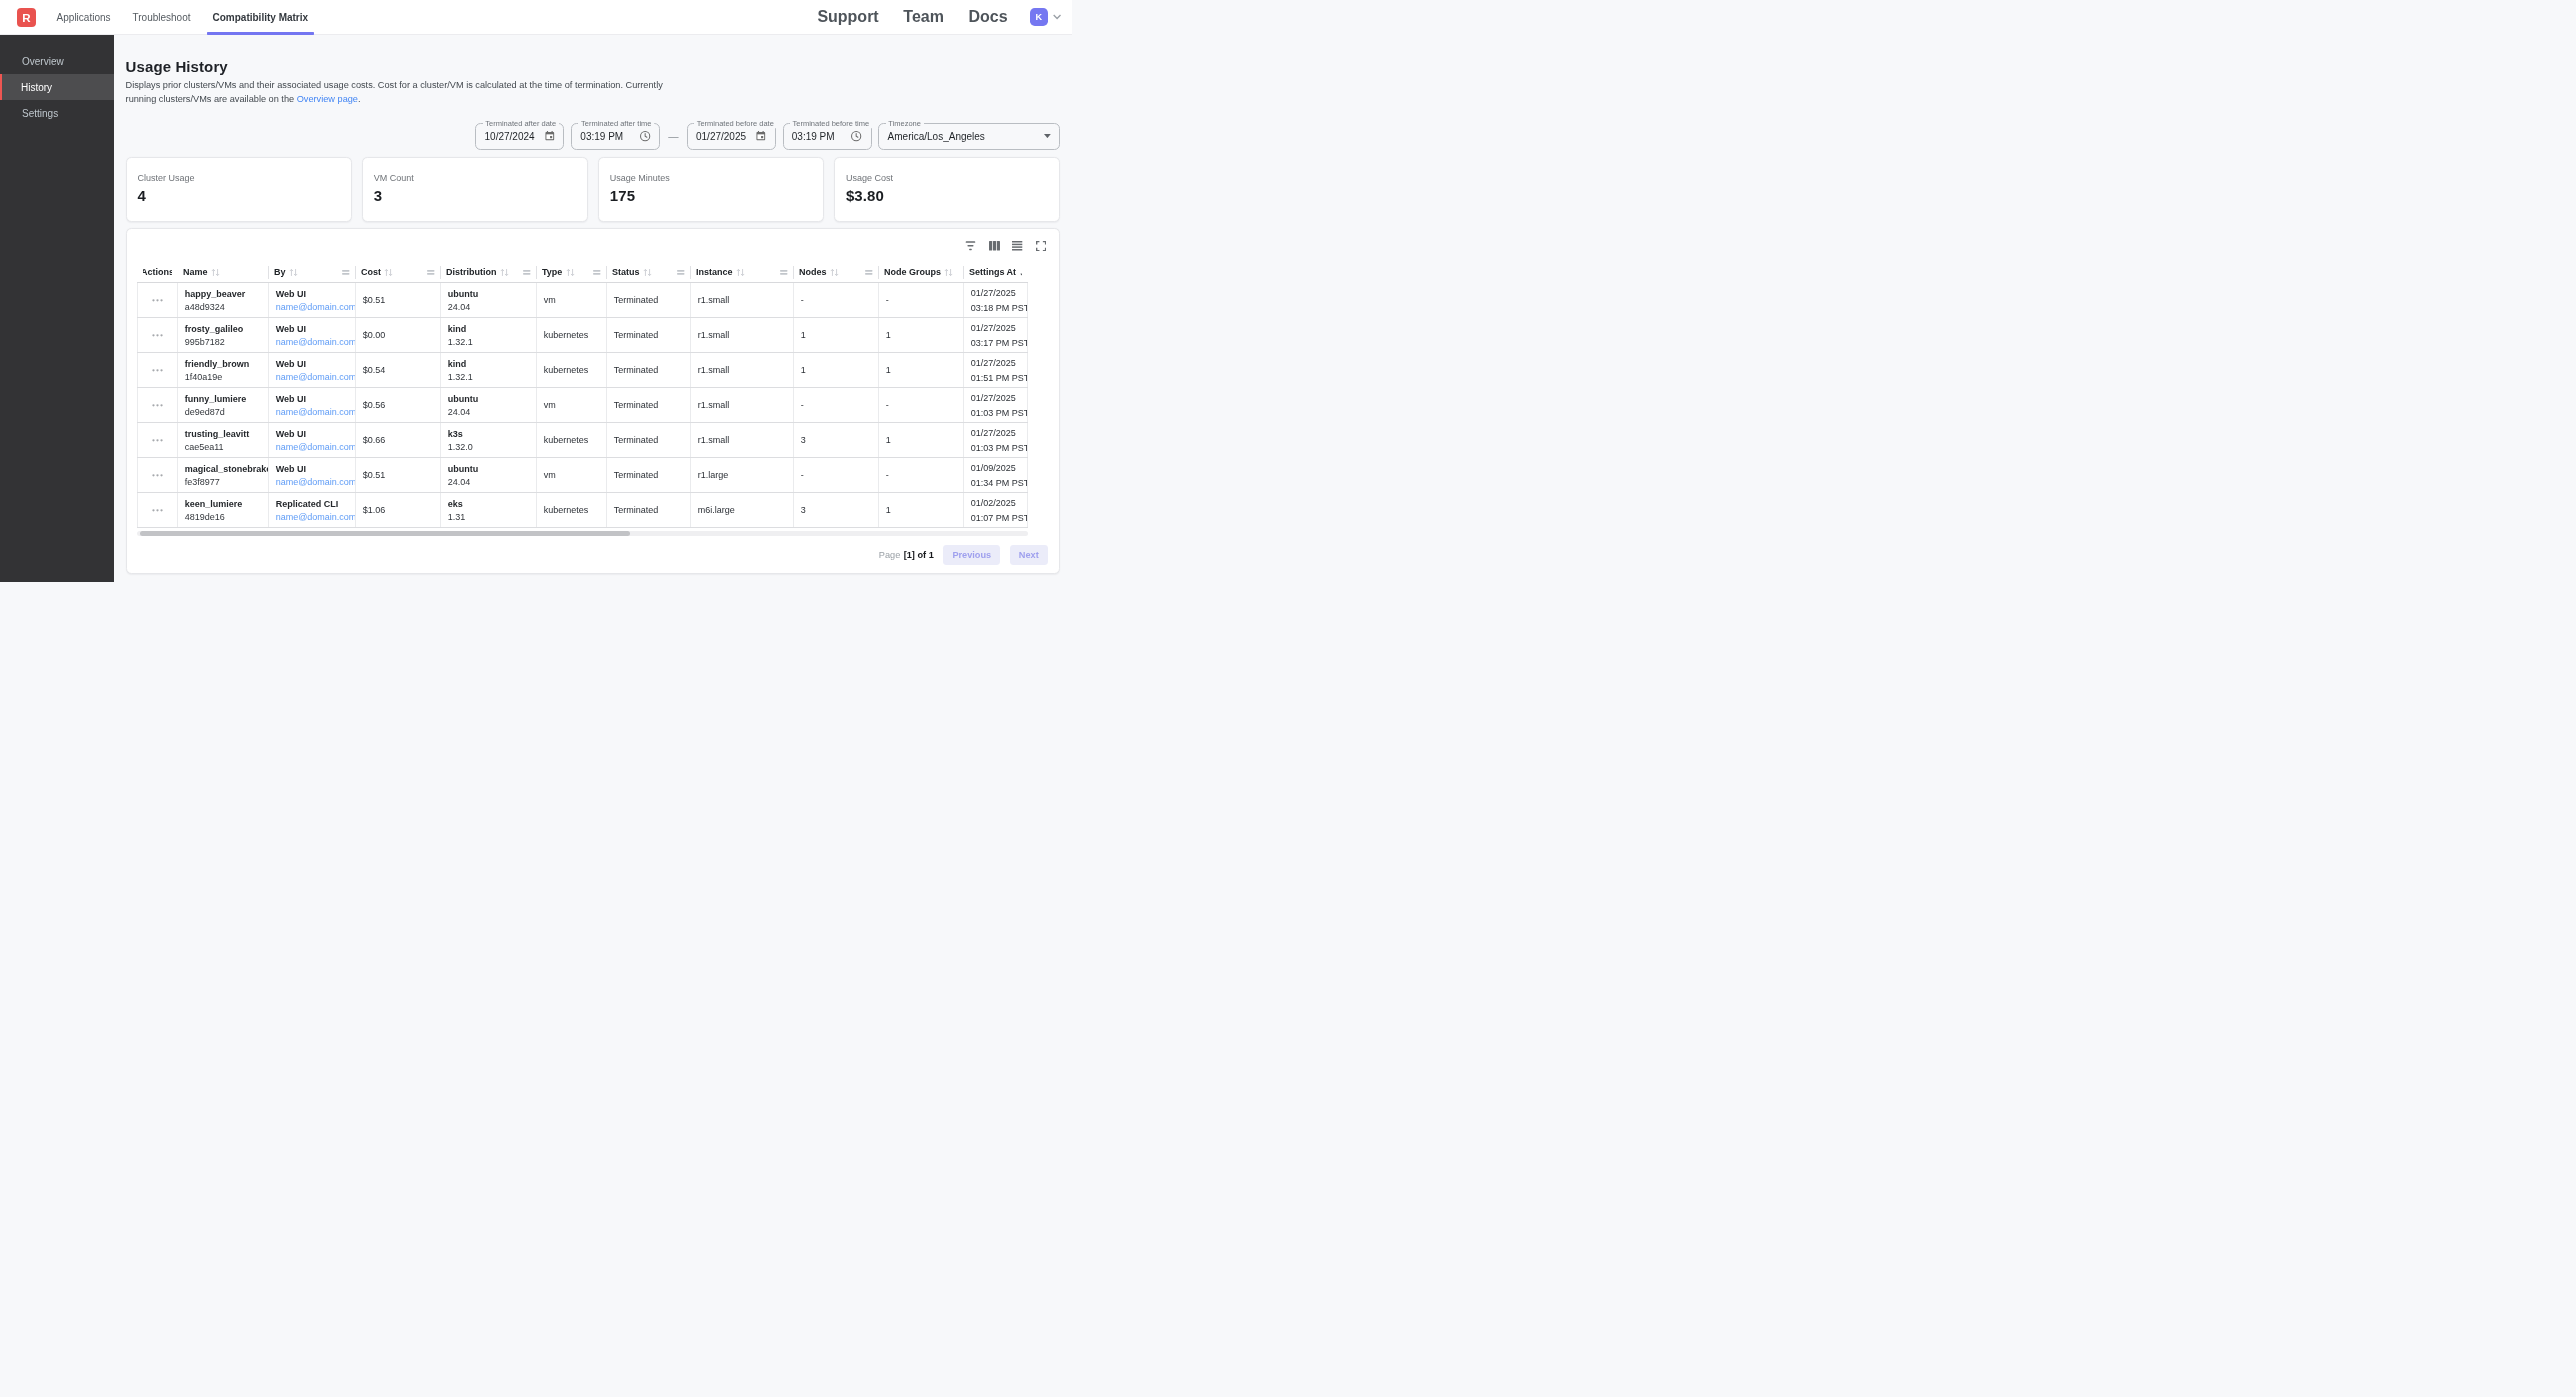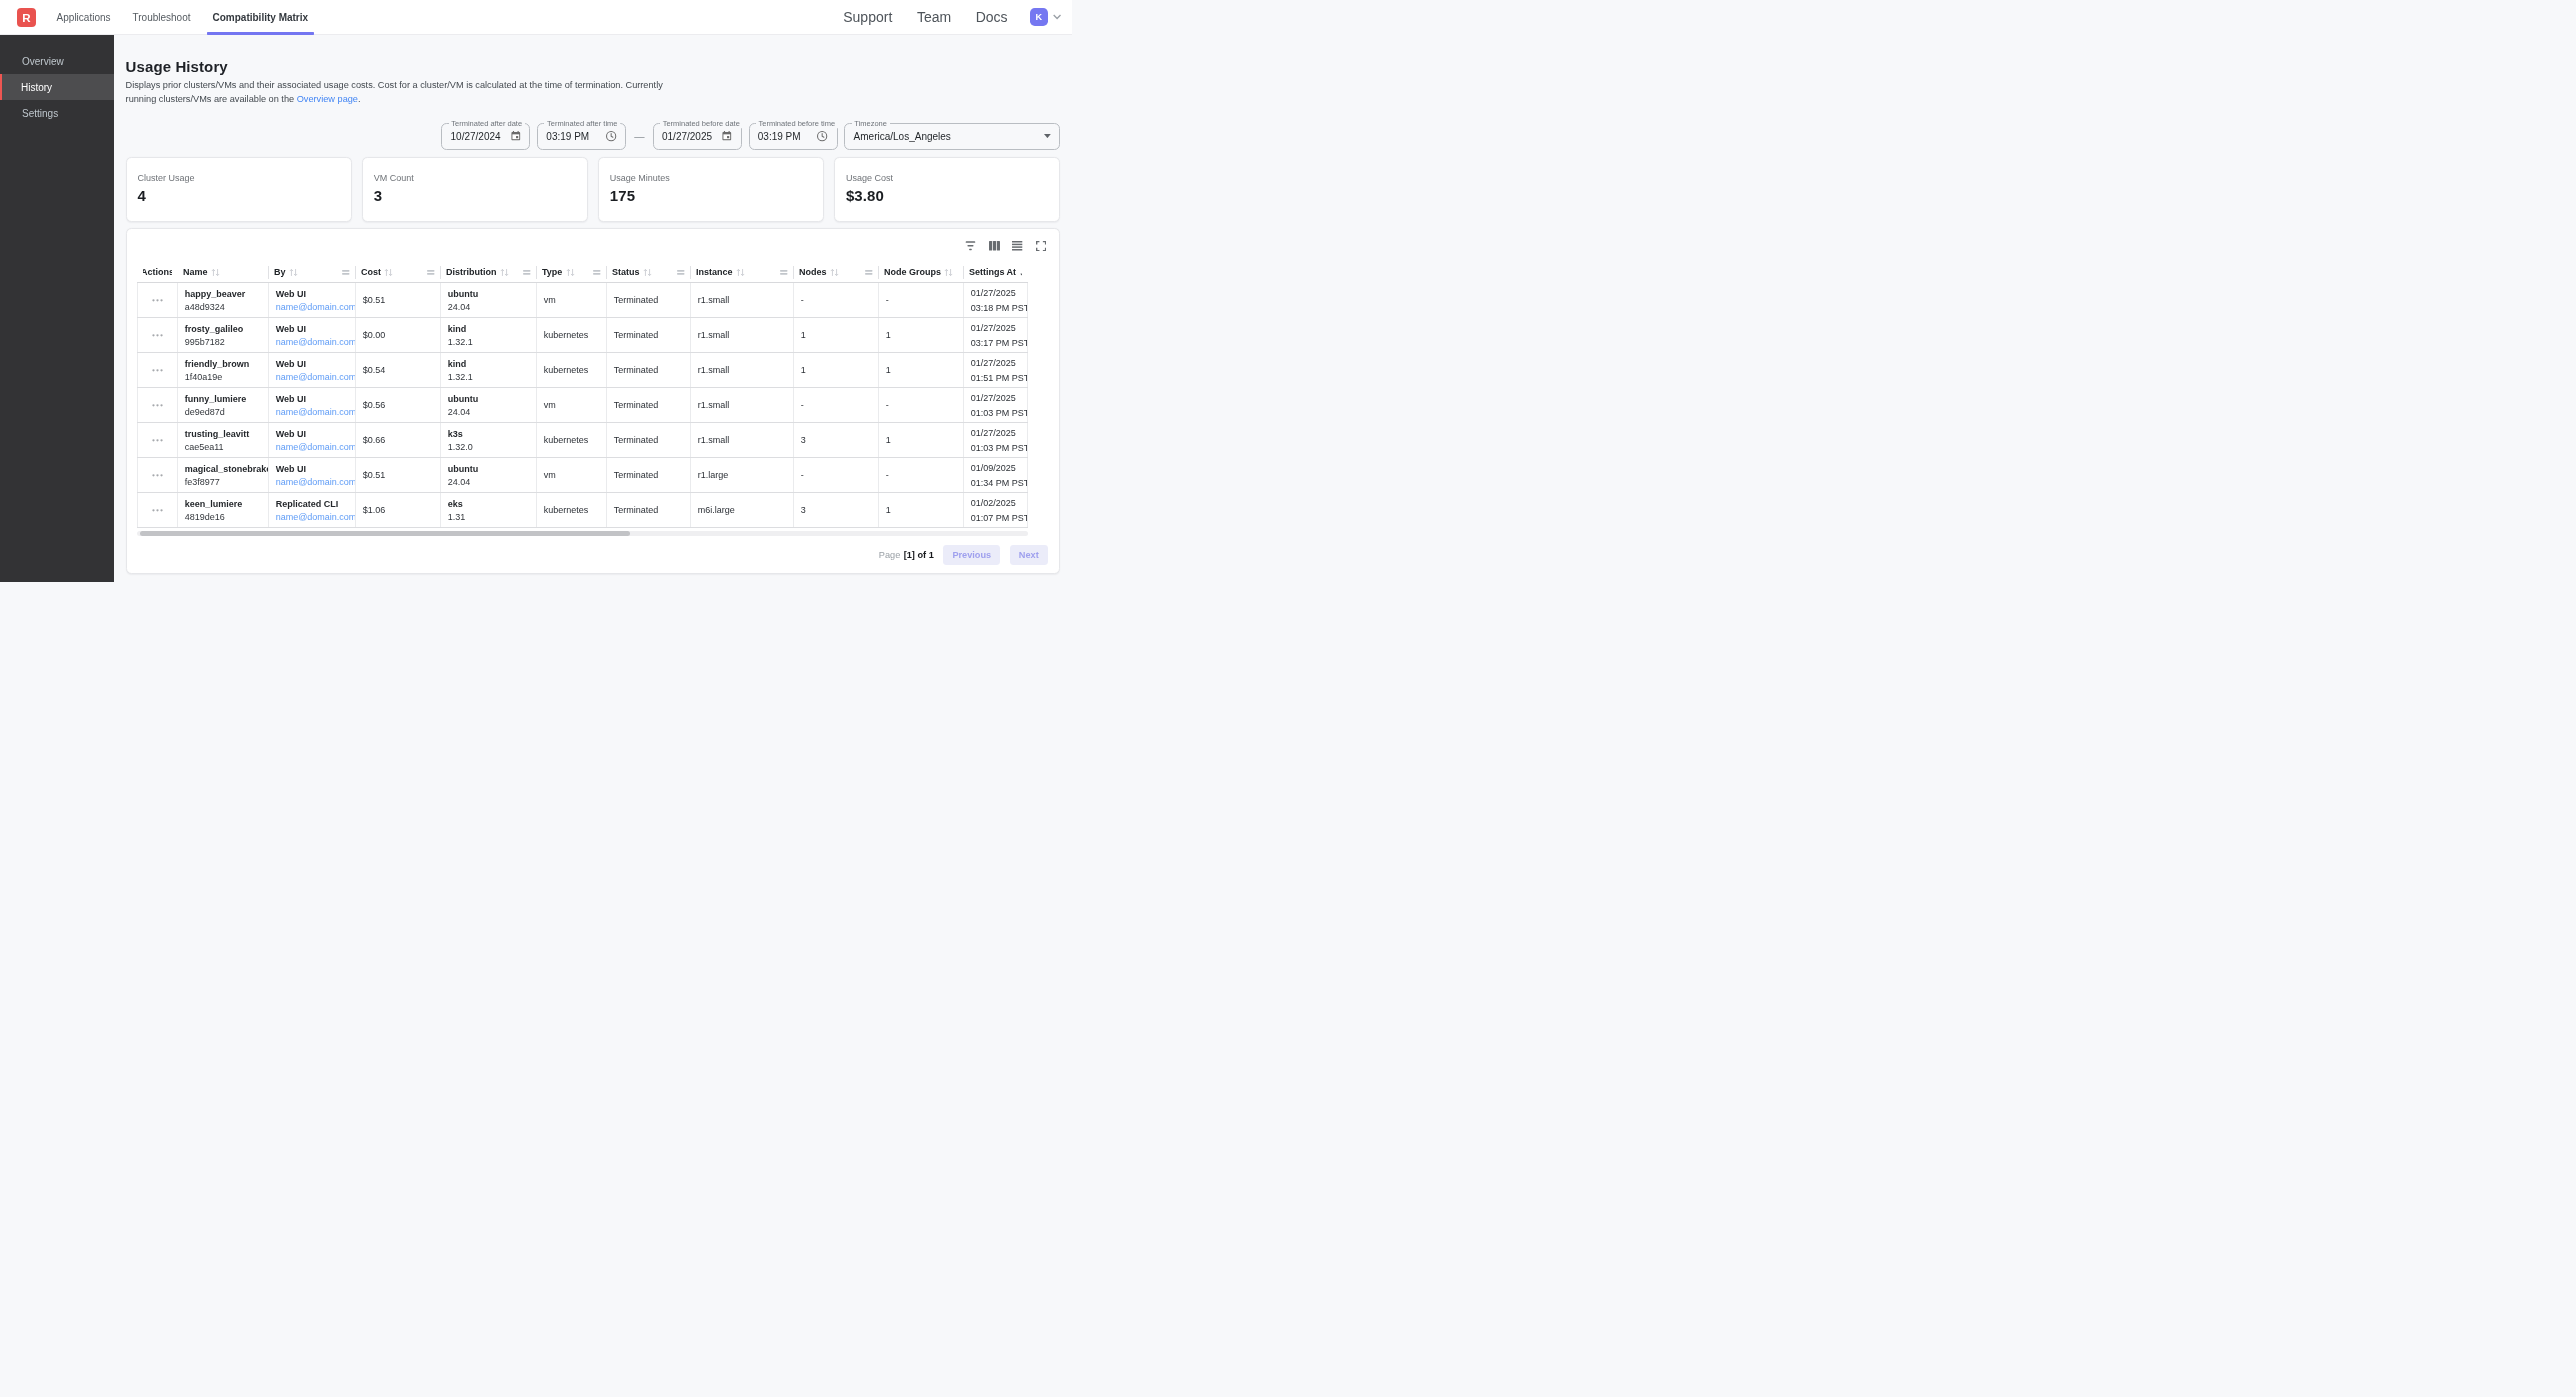--- a/index.html
+++ b/index.html
@@ -8,42 +8,42 @@
 
   
   .topnav{height:35px;background:#fff;border-bottom:0.7px solid #ececef;display:flex;align-items:center;position:relative;z-index:3;}
   .logo{width:19px;height:19px;border-radius:4.1px;background:#e9534f;color:#fff;font-weight:bold;font-size:11.6px;
     display:flex;align-items:center;justify-content:center;margin:0 9.6px 0 17px;flex-shrink:0;}
   .nav-tabs{display:flex;align-items:stretch;height:35px;}
   .nav-tab{display:flex;align-items:center;padding:0 11px;font-size:10px;color:#555b61;cursor:pointer;position:relative;white-space:nowrap;}
   .nav-tab.active{color:#33383e;font-weight:bold;}
   .nav-tab.active::after{content:"";position:absolute;left:5.5px;right:5.5px;bottom:0;height:2.7px;background:#7476f1;border-radius:0.7px;}
   .nav-right{margin-left:auto;display:flex;align-items:center;}
-  .nav-link{padding:0 12.3px;font-size:14px;color:#4e545a;cursor:pointer;white-space:nowrap;}
+  .nav-link{padding:0 12.3px;font-size:16px;color:#4e545a;cursor:pointer;white-space:nowrap;font-weight:bold;}
   .avatar{width:18.5px;height:18.5px;border-radius:4.8px;background:#7577f1;color:#fff;font-size:9.2px;font-weight:bold;
     display:flex;align-items:center;justify-content:center;margin-left:9.6px;cursor:pointer;}
   .nav-chevron{margin:0 11px 0 4.8px;display:flex;align-items:center;cursor:pointer;}
 
   
   .shell{display:flex;height:547px;}
   .sidebar{width:114px;background:#333335;flex-shrink:0;padding-top:13px;}
   .side-item{height:26px;display:flex;align-items:center;padding-left:22px;font-size:10px;color:#bfc7cd;cursor:pointer;}
   .side-item.active{background:#4d4d4f;border-left:2.7px solid #ee5652;padding-left:19px;color:#fff;}
   .main{flex:1;padding:0 11.6px;overflow:hidden;}
 
   
   .page-title{margin-top:22.6px;font-size:15px;font-weight:bold;color:#1e2126;letter-spacing:0.1px;}
   .page-desc{margin-top:3px;font-size:9.2px;color:#43494f;line-height:1.6;max-width:550px;}
   .link{color:#4285f4;cursor:pointer;text-decoration:none;}
 
   
   .filter-row{display:flex;justify-content:flex-end;align-items:center;margin-top:15.7px;gap:6.8px;}
   .filter-box{position:relative;height:27px;border:0.7px solid #b9bdc2;border-radius:5.5px;display:flex;align-items:center;
     justify-content:space-between;padding:0 8.2px;width:89px;cursor:pointer;background:transparent;}
-  .filter-box.tz{width:216px;}
+  .filter-box.tz{width:182px;}
   .filter-label{position:absolute;top:-4.8px;left:6.2px;background:#f7f8fa;padding:0 2.7px;font-size:7.5px;color:#6f747a;white-space:nowrap;}
   .filter-value{font-size:10px;color:#1f2327;white-space:nowrap;}
   .filter-dash{color:#8b9095;font-size:10.3px;margin:0 1.4px;}
 
   
   .stats-row{display:flex;gap:9.6px;margin-top:7.5px;}
   .stat-card{flex:1;background:#fff;border:0.7px solid #e6e7ea;border-radius:5.5px;box-shadow:0 0.7px 1.4px rgba(16,24,40,.05);
     padding:14.4px 11px;height:65px;}
   .stat-label{font-size:9px;color:#6e7277;}
   .stat-value{margin-top:4.8px;font-size:15px;font-weight:bold;color:#1b1e22;letter-spacing:0.1px;}

